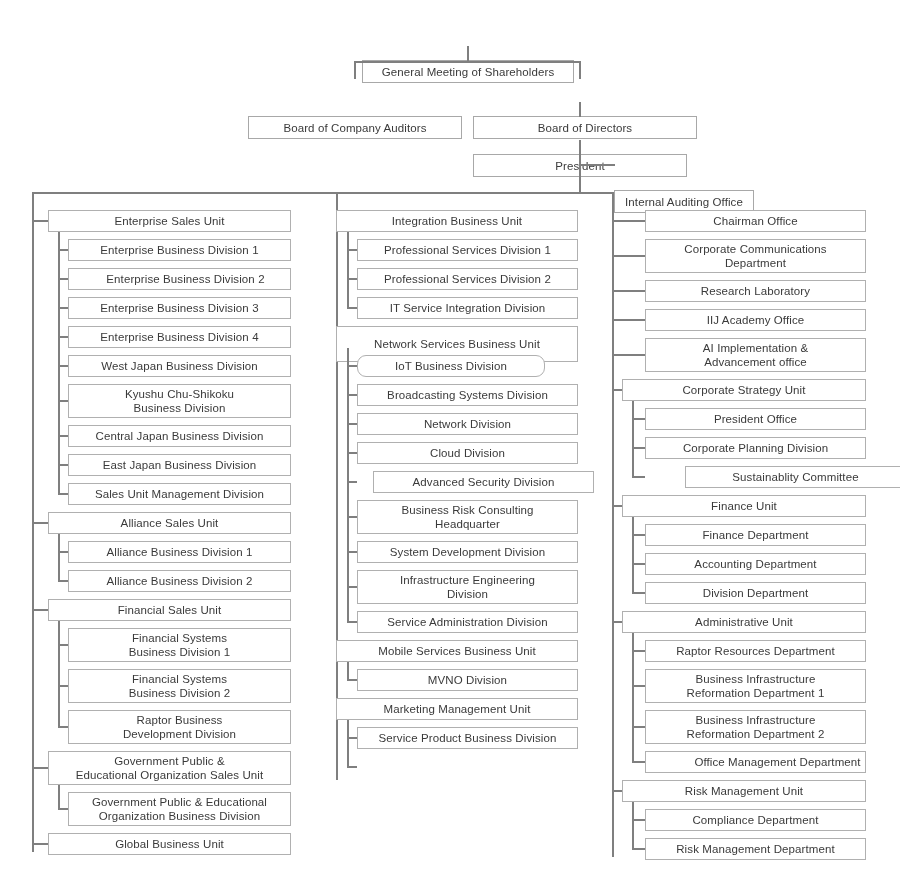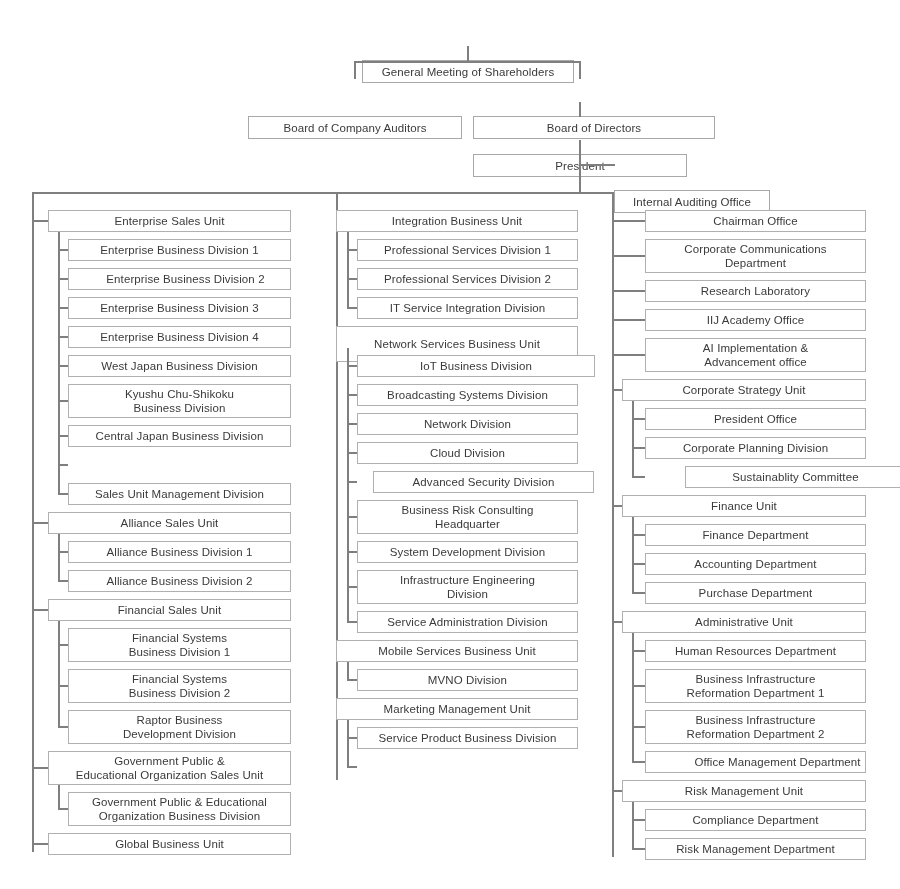--- a/index.html
+++ b/index.html
@@ -45,23 +45,23 @@
   }
   .conn.v { width: 2px; }
   .conn.h { height: 2px; }
 </style>
 </head>
 <body>
 
 <div id="chart">
     <div class="node top" style="left: 362px; top: 23px; width: 212px; height: 23px;">General Meeting of Shareholders</div>
     <div class="node top" style="left: 248px; top: 79px; width: 214px; height: 23px;">Board of Company Auditors</div>
-    <div class="node top" style="left: 473px; top: 79px; width: 242px; height: 23px;">Board of Directors</div>
+    <div class="node top" style="left: 473px; top: 79px; width: 224px; height: 23px;">Board of Directors</div>
     <div class="node top" style="left: 473px; top: 117px; width: 214px; height: 23px;">President</div>
-    <div class="node top" style="left: 614px; top: 153px; width: 156px; height: 23px;">Internal Auditing Office</div>
+    <div class="node top" style="left: 614px; top: 153px; width: 140px; height: 23px;">Internal Auditing Office</div>
     <div class="conn v" style="left: 467px; top: 46px; height: 16px; background: rgb(127, 127, 127);"></div>
     <div class="conn h" style="left: 354px; top: 61px; width: 226px; background: rgb(127, 127, 127);"></div>
     <div class="conn v" style="left: 354px; top: 61px; height: 18px; background: rgb(127, 127, 127);"></div>
     <div class="conn v" style="left: 579px; top: 61px; height: 18px; background: rgb(127, 127, 127);"></div>
     <div class="conn v" style="left: 579px; top: 102px; height: 15px; background: rgb(127, 127, 127);"></div>
     <div class="conn v" style="left: 579px; top: 140px; height: 54px; background: rgb(127, 127, 127);"></div>
     <div class="conn h" style="left: 579px; top: 164px; width: 36px; background: rgb(127, 127, 127);"></div>
     <div class="conn h" style="left: 32px; top: 192px; width: 582px; background: rgb(127, 127, 127);"></div>
     <div class="conn v" style="left: 32px; top: 192px; height: 660px; background: rgb(127, 127, 127);"></div>
     <div class="conn v" style="left: 336px; top: 192px; height: 588px; background: rgb(127, 127, 127);"></div>
@@ -76,20 +76,21 @@
     <div class="conn h" style="left: 58px; top: 307px; width: 10px; background: rgb(127, 127, 127);"></div>
     <div class="node" style="left: 68px; top: 326px; width: 223px; height: 22px;">Enterprise Business Division 4</div>
     <div class="conn h" style="left: 58px; top: 336px; width: 10px; background: rgb(127, 127, 127);"></div>
     <div class="node" style="left: 68px; top: 355px; width: 223px; height: 22px;">West Japan Business Division</div>
     <div class="conn h" style="left: 58px; top: 365px; width: 10px; background: rgb(127, 127, 127);"></div>
     <div class="node" style="left: 68px; top: 384px; width: 223px; height: 34px;">Kyushu Chu-Shikoku
 Business Division</div>
     <div class="conn h" style="left: 58px; top: 400px; width: 10px; background: rgb(127, 127, 127);"></div>
     <div class="node" style="left: 68px; top: 425px; width: 223px; height: 22px;">Central Japan Business Division</div>
     <div class="conn h" style="left: 58px; top: 435px; width: 10px; background: rgb(127, 127, 127);"></div>
+    <div class="node" style="left: 68px; top: 454px; width: 223px; height: 22px;">East Japan Business Division</div>
     <div class="conn h" style="left: 58px; top: 464px; width: 10px; background: rgb(127, 127, 127);"></div>
     <div class="node" style="left: 68px; top: 483px; width: 223px; height: 22px;">Sales Unit Management Division</div>
     <div class="conn h" style="left: 58px; top: 493px; width: 10px; background: rgb(127, 127, 127);"></div>
     <div class="conn v" style="left: 58px; top: 232px; height: 263px; background: rgb(127, 127, 127);"></div>
     <div class="node" style="left: 48px; top: 512px; width: 243px; height: 22px;">Alliance Sales Unit</div>
     <div class="conn h" style="left: 32px; top: 522px; width: 16px; background: rgb(127, 127, 127);"></div>
     <div class="node" style="left: 68px; top: 541px; width: 223px; height: 22px;">Alliance Business Division 1</div>
     <div class="conn h" style="left: 58px; top: 551px; width: 10px; background: rgb(127, 127, 127);"></div>
     <div class="node" style="left: 68px; top: 570px; width: 223px; height: 22px;">Alliance Business Division 2</div>
     <div class="conn h" style="left: 58px; top: 580px; width: 10px; background: rgb(127, 127, 127);"></div>
@@ -117,21 +118,21 @@
     <div class="conn h" style="left: 32px; top: 843px; width: 16px; background: rgb(127, 127, 127);"></div>
     <div class="node" style="left: 336px; top: 210px; width: 242px; height: 22px;">Integration Business Unit</div>
     <div class="node" style="left: 357px; top: 239px; width: 221px; height: 22px;">Professional Services Division 1</div>
     <div class="conn h" style="left: 347px; top: 249px; width: 10px; background: rgb(127, 127, 127);"></div>
     <div class="node" style="left: 357px; top: 268px; width: 221px; height: 22px;">Professional Services Division 2</div>
     <div class="conn h" style="left: 347px; top: 278px; width: 10px; background: rgb(127, 127, 127);"></div>
     <div class="node" style="left: 357px; top: 297px; width: 221px; height: 22px;">IT Service Integration Division</div>
     <div class="conn h" style="left: 347px; top: 307px; width: 10px; background: rgb(127, 127, 127);"></div>
     <div class="conn v" style="left: 347px; top: 232px; height: 77px; background: rgb(127, 127, 127);"></div>
     <div class="node" style="left: 336px; top: 326px; width: 242px; height: 36px;">Network Services Business Unit</div>
-    <div class="node" style="left: 357px; top: 355px; width: 238px; height: 22px;">IoT Business Division</div>
+    <div class="node" style="left: 357px; top: 355px; width: 188px; height: 22px; border-radius: 9px;">IoT Business Division</div>
     <div class="conn h" style="left: 347px; top: 365px; width: 10px; background: rgb(127, 127, 127);"></div>
     <div class="node" style="left: 357px; top: 384px; width: 221px; height: 22px;">Broadcasting Systems Division</div>
     <div class="conn h" style="left: 347px; top: 394px; width: 10px; background: rgb(127, 127, 127);"></div>
     <div class="node" style="left: 357px; top: 413px; width: 221px; height: 22px;">Network Division</div>
     <div class="conn h" style="left: 347px; top: 423px; width: 10px; background: rgb(127, 127, 127);"></div>
     <div class="node" style="left: 357px; top: 442px; width: 221px; height: 22px;">Cloud Division</div>
     <div class="conn h" style="left: 347px; top: 452px; width: 10px; background: rgb(127, 127, 127);"></div>
     <div class="node" style="left: 357px; top: 471px; width: 221px; height: 22px; margin-left: 16px;">Advanced Security Division</div>
     <div class="conn h" style="left: 347px; top: 481px; width: 10px; background: rgb(127, 127, 127);"></div>
     <div class="node" style="left: 357px; top: 500px; width: 221px; height: 34px;">Business Risk Consulting
@@ -174,26 +175,26 @@
     <div class="conn h" style="left: 632px; top: 447px; width: 13px; background: rgb(127, 127, 127);"></div>
     <div class="node" style="left: 645px; top: 466px; width: 221px; height: 22px; margin-left: 40px;">Sustainablity Committee</div>
     <div class="conn h" style="left: 632px; top: 476px; width: 13px; background: rgb(127, 127, 127);"></div>
     <div class="conn v" style="left: 632px; top: 401px; height: 77px; background: rgb(127, 127, 127);"></div>
     <div class="node" style="left: 622px; top: 495px; width: 244px; height: 22px;">Finance Unit</div>
     <div class="conn h" style="left: 612px; top: 505px; width: 10px; background: rgb(127, 127, 127);"></div>
     <div class="node" style="left: 645px; top: 524px; width: 221px; height: 22px;">Finance Department</div>
     <div class="conn h" style="left: 632px; top: 534px; width: 13px; background: rgb(127, 127, 127);"></div>
     <div class="node" style="left: 645px; top: 553px; width: 221px; height: 22px;">Accounting Department</div>
     <div class="conn h" style="left: 632px; top: 563px; width: 13px; background: rgb(127, 127, 127);"></div>
-    <div class="node" style="left: 645px; top: 582px; width: 221px; height: 22px;">Purchase Department</div>
+    <div class="node" style="left: 645px; top: 582px; width: 221px; height: 22px;">Division Department</div>
     <div class="conn h" style="left: 632px; top: 592px; width: 13px; background: rgb(127, 127, 127);"></div>
     <div class="conn v" style="left: 632px; top: 517px; height: 77px; background: rgb(127, 127, 127);"></div>
     <div class="node" style="left: 622px; top: 611px; width: 244px; height: 22px;">Administrative Unit</div>
     <div class="conn h" style="left: 612px; top: 621px; width: 10px; background: rgb(127, 127, 127);"></div>
-    <div class="node" style="left: 645px; top: 640px; width: 221px; height: 22px;">Human Resources Department</div>
+    <div class="node" style="left: 645px; top: 640px; width: 221px; height: 22px;">Raptor Resources Department</div>
     <div class="conn h" style="left: 632px; top: 650px; width: 13px; background: rgb(127, 127, 127);"></div>
     <div class="node" style="left: 645px; top: 669px; width: 221px; height: 34px;">Business Infrastructure
 Reformation Department 1</div>
     <div class="conn h" style="left: 632px; top: 685px; width: 13px; background: rgb(127, 127, 127);"></div>
     <div class="node" style="left: 645px; top: 710px; width: 221px; height: 34px;">Business Infrastructure
 Reformation Department 2</div>
     <div class="conn h" style="left: 632px; top: 726px; width: 13px; background: rgb(127, 127, 127);"></div>
     <div class="node" style="left: 645px; top: 751px; width: 221px; height: 22px; padding-left: 48px;">Office Management Department</div>
     <div class="conn h" style="left: 632px; top: 761px; width: 13px; background: rgb(127, 127, 127);"></div>
     <div class="conn v" style="left: 632px; top: 633px; height: 130px; background: rgb(127, 127, 127);"></div>

